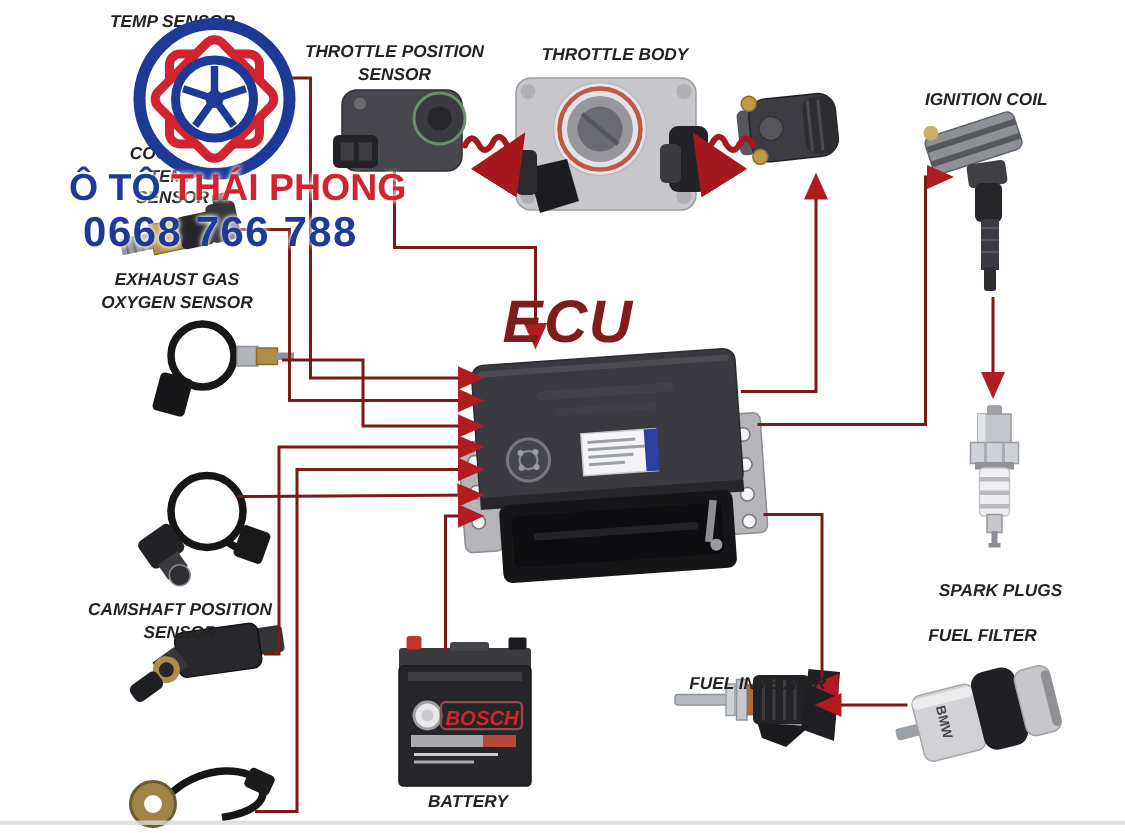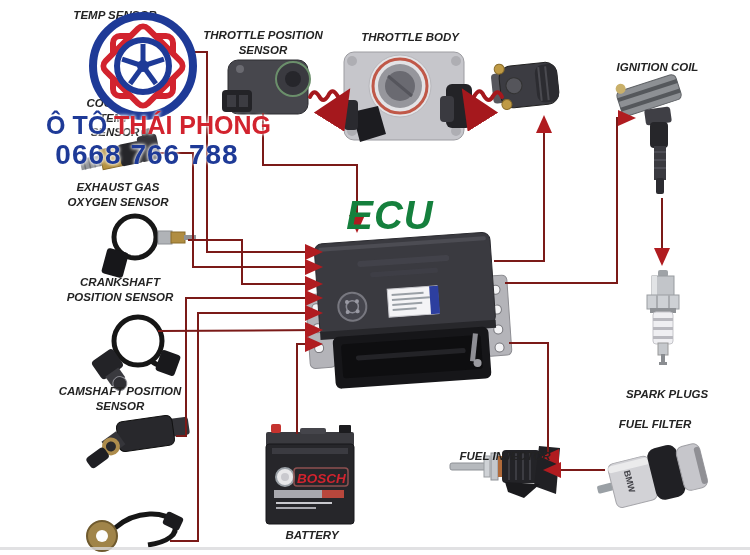--- a/index.html
+++ b/index.html
@@ -2,21 +2,21 @@
 <html><head>
 <meta charset="utf-8">
 <style>
   html,body{margin:0;padding:0;background:#fff;}
   #canvas{position:relative;width:750px;height:555px;background:#ffffff;overflow:hidden;
           font-family:"Liberation Sans",sans-serif;}
   #scene{position:absolute;left:0;top:0;}
   .plabel{position:absolute;font:italic 700 11.5px/1.28 "Liberation Sans",sans-serif;
           color:#232323;text-align:center;text-transform:uppercase;z-index:3;}
   .ecu-title{position:absolute;font:italic 900 40px/1 "Liberation Sans",sans-serif;
-          color:#15803d;text-align:center;letter-spacing:1px;z-index:3;}
+          color:#7f1d1d;letter-spacing:1px;z-index:3;}
   .watermark{position:absolute;left:0;top:0;width:210px;height:185px;z-index:6;margin-left:44px;}
   .wm-logo{position:absolute;left:40px;top:4px;width:118px;height:118px;}
   .wm-line{position:absolute;left:2px;top:112px;width:202px;text-align:center;
            font:900 25px/1.1 "Liberation Sans",sans-serif;white-space:nowrap;
            text-shadow:0 0 3px #fff,0 0 4px #fff;}
   .wm-blue{color:#1e3a97;} .wm-red{color:#d2232e;}
   .wm-phone{position:absolute;left:6px;top:140px;width:194px;text-align:center;
             font:900 28px/1.1 "Liberation Sans",sans-serif;color:#1e3a97;
             letter-spacing:1px;text-shadow:0 0 3px #fff,0 0 4px #fff;}
 </style>
@@ -255,22 +255,21 @@
 
     <rect x="0" y="547" width="750" height="3" fill="#d9d9dc" opacity="0.8"></rect>
   </svg>
 
   <div class="plabel" style="left:55px;top:8px;width:120px;z-index:2;">TEMP SENSOR</div>
   <div class="plabel" style="left:200px;top:28px;width:126px;">THROTTLE POSITION SENSOR</div>
   <div class="plabel" style="left:350px;top:30px;width:120px;">THROTTLE BODY</div>
   <div class="plabel" style="left:605px;top:60px;width:105px;">IGNITION COIL</div>
   <div class="plabel" style="left:75px;top:96px;width:80px;z-index:2;">COOLANT TEMP SENSOR</div>
   <div class="plabel" style="left:62px;top:180px;width:112px;">EXHAUST GAS OXYGEN SENSOR</div>
-  <div class="plabel" style="left:52px;top:275px;width:136px;">CRANKSHAFT POSITION SENSOR</div>
-  <div class="plabel" style="left:55px;top:384px;width:130px;">CAMSHAFT POSITION SENSOR</div>
+  <div class="plabel" style="left:55px;top:400px;width:130px;">CAMSHAFT POSITION SENSOR</div>
   <div class="ecu-title" style="left:335px;top:195px;width:110px;">ECU</div>
   <div class="plabel" style="left:612px;top:387px;width:110px;">SPARK PLUGS</div>
   <div class="plabel" style="left:450px;top:429px;width:110px;margin-top:20px;">FUEL INJECTOR</div>
   <div class="plabel" style="left:605px;top:417px;width:100px;">FUEL FILTER</div>
   <div class="plabel" style="left:272px;top:528px;width:80px;">BATTERY</div>
 
   <div class="watermark">
     <svg class="wm-logo" viewBox="0 0 118 118">
       <circle cx="59" cy="62" r="50" fill="#ffffff" stroke="#1e3a97" stroke-width="8"></circle>
       <g stroke="#d2232e" stroke-width="6" fill="#ffffff">

